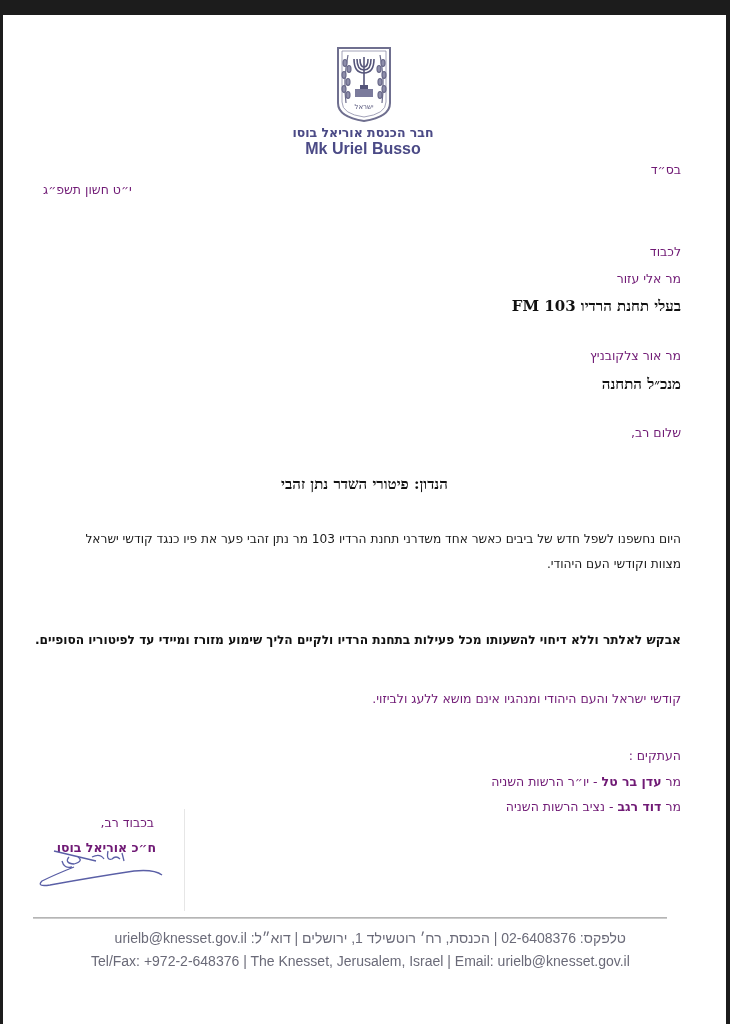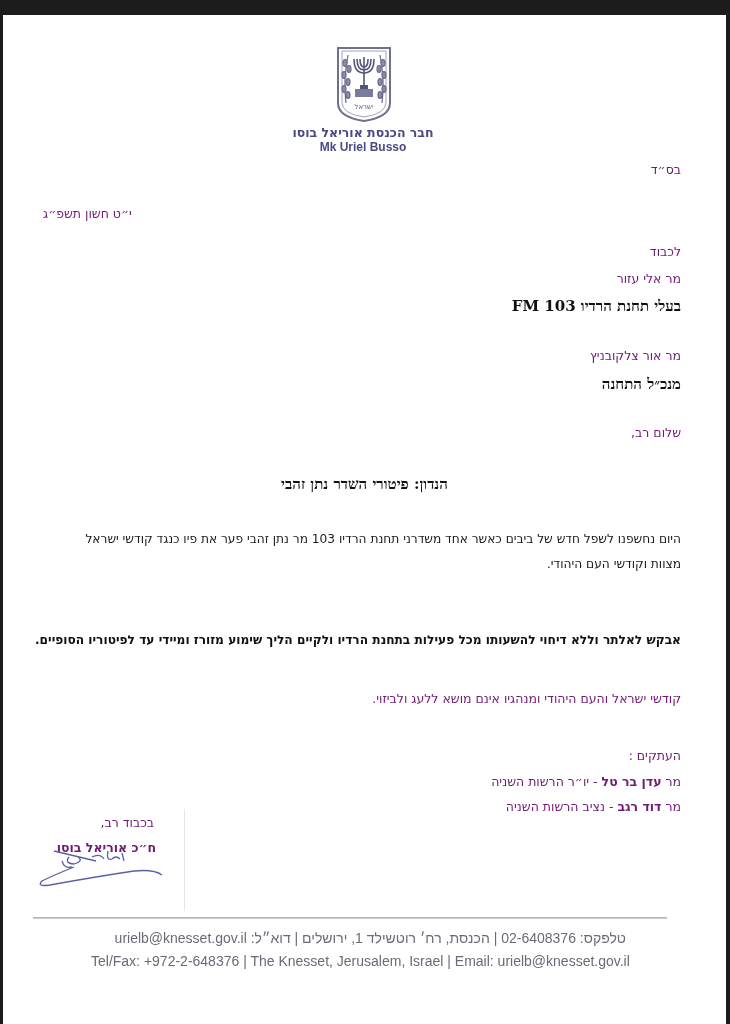--- a/index.html
+++ b/index.html
@@ -4,21 +4,21 @@
 <style>
   html,body{margin:0;padding:0;}
   body{width:730px;height:1024px;background:#1c1c1c;overflow:hidden;position:relative;font-family:"DejaVu Sans",sans-serif;}
   .page{position:absolute;left:3px;top:7px;width:723px;height:1014px;background:#ffffff;margin-top:8px;}
   .abs{position:absolute;}
   .rtl{direction:rtl;text-align:right;}
   .txt{font-family:"DejaVu Sans",sans-serif;font-size:12.5px;color:#701a75;white-space:nowrap;}
   .serifb{font-family:"DejaVu Serif",serif;font-weight:bold;font-size:15px;color:#111;white-space:nowrap;}
   .emblem{left:331px;top:30px;width:60px;height:78px;}
   .hname{left:250px;top:110px;width:220px;text-align:center;color:#4b4a86;font-weight:bold;font-size:12.5px;}
-  .ename{left:250px;top:125px;width:220px;text-align:center;color:#4b4a86;font-weight:bold;font-size:12px;font-family:"Liberation Sans",sans-serif;}
+  .ename{left:250px;top:125px;width:220px;text-align:center;color:#4b4a86;font-weight:bold;font-size:16px;font-family:"Liberation Sans",sans-serif;}
   .body-p{font-family:"DejaVu Sans",sans-serif;font-size:12.2px;color:#1a1a1a;line-height:25px;}
   .bold-p{font-family:"DejaVu Sans",sans-serif;font-size:12.2px;color:#111;font-weight:bold;}
   .sigbox{left:25px;top:794px;width:156px;height:102px;border-right:1px solid #e6e6e6;}
   .footer-line{left:30px;top:902px;width:634px;height:2px;background:linear-gradient(#a9a9a9,#d8d8d8);}
   .foot{font-family:"Liberation Sans",sans-serif;color:#6a6a78;font-size:14px;white-space:nowrap;}
 </style>
 </head>
 <body>
 
 <div class="page">
@@ -53,21 +53,21 @@
       </g>
       <path d="M26 40 H34 V44 H26 Z" fill="#55557a"></path>
       <path d="M21 44 H39 V52 H21 Z" fill="#7b7b9c"></path>
       <text x="30" y="64" font-size="7" text-anchor="middle" fill="#55557a" font-family="DejaVu Sans, sans-serif">ישראל</text>
     </svg>
   </div>
   <div class="abs hname rtl" style="text-align:center">חבר הכנסת אוריאל בוסו</div>
   <div class="abs ename">Mk Uriel Busso</div>
 
   <div class="abs txt rtl" style="right:45px;top:147px;">בס״ד</div>
-  <div class="abs txt rtl" style="left:40px;top:191px;">י״ט חשון תשפ״ג</div>
+  <div class="abs txt rtl" style="left:40px;top:167px;">י״ט חשון תשפ״ג</div>
 
   <div class="abs txt rtl" style="right:45px;top:229px;">לכבוד</div>
   <div class="abs txt rtl" style="right:45px;top:256px;">מר אלי עזור</div>
   <div class="abs serifb rtl" style="right:45px;top:282px;">בעלי תחנת הרדיו 103 FM</div>
   <div class="abs txt rtl" style="right:45px;top:333px;">מר אור צלקובניץ</div>
   <div class="abs serifb rtl" style="right:45px;top:360px;">מנכ״ל התחנה</div>
 
   <div class="abs txt rtl" style="right:45px;top:410px;">שלום רב,</div>
 
   <div class="abs serifb rtl" style="left:0;width:723px;text-align:center;top:460px;">הנדון: פיטורי השדר נתן זהבי</div>

